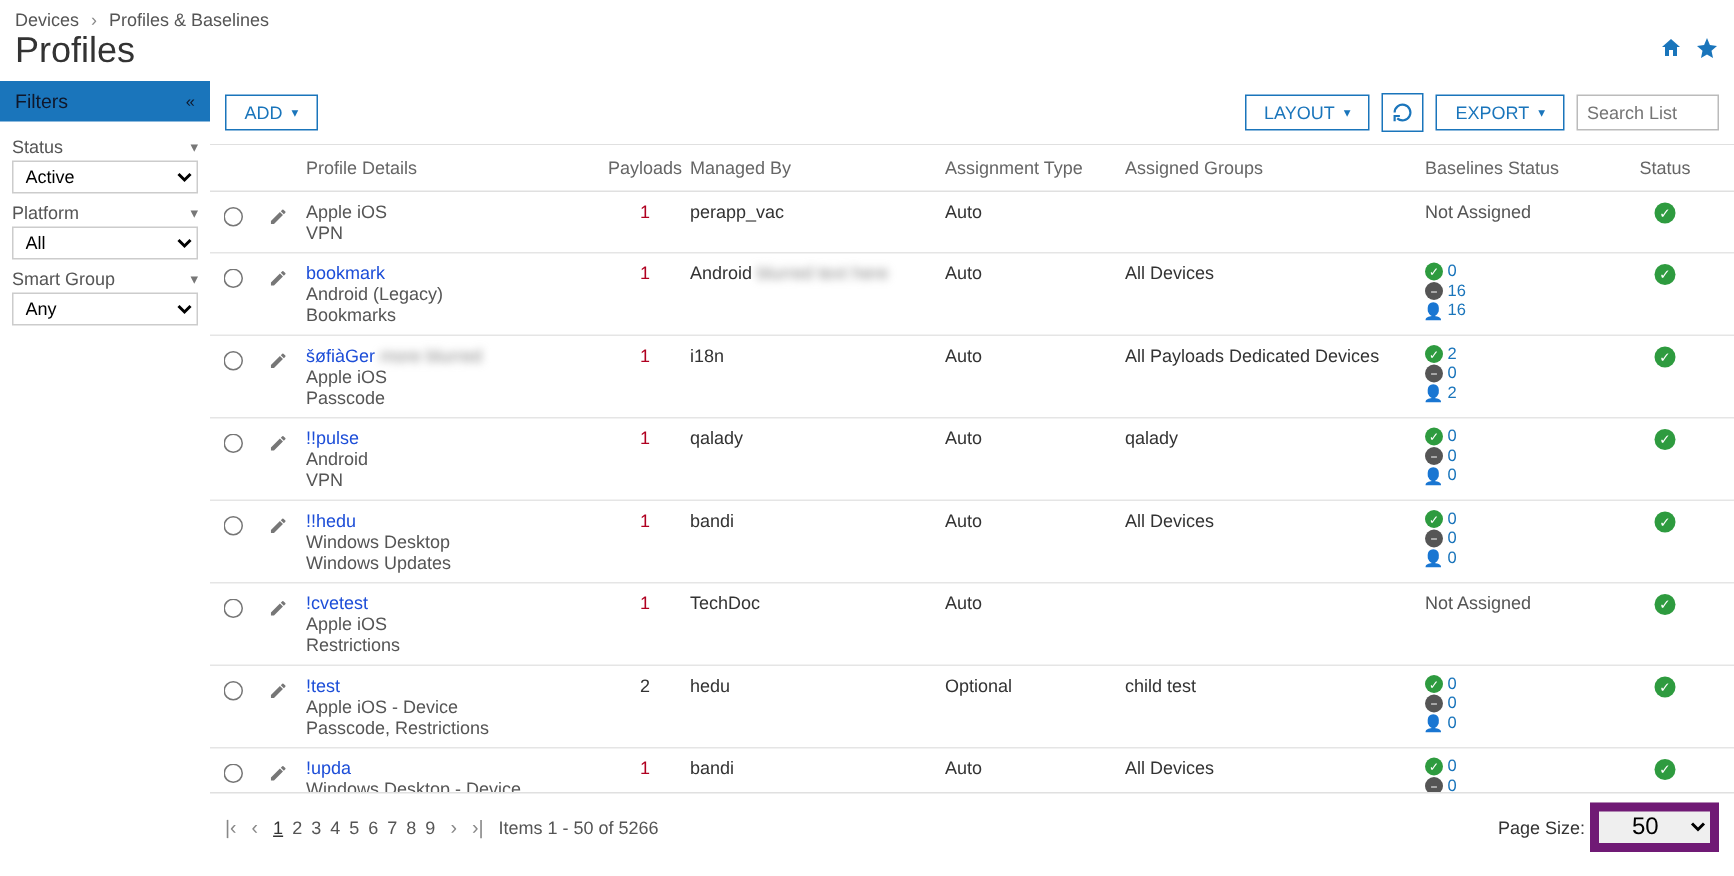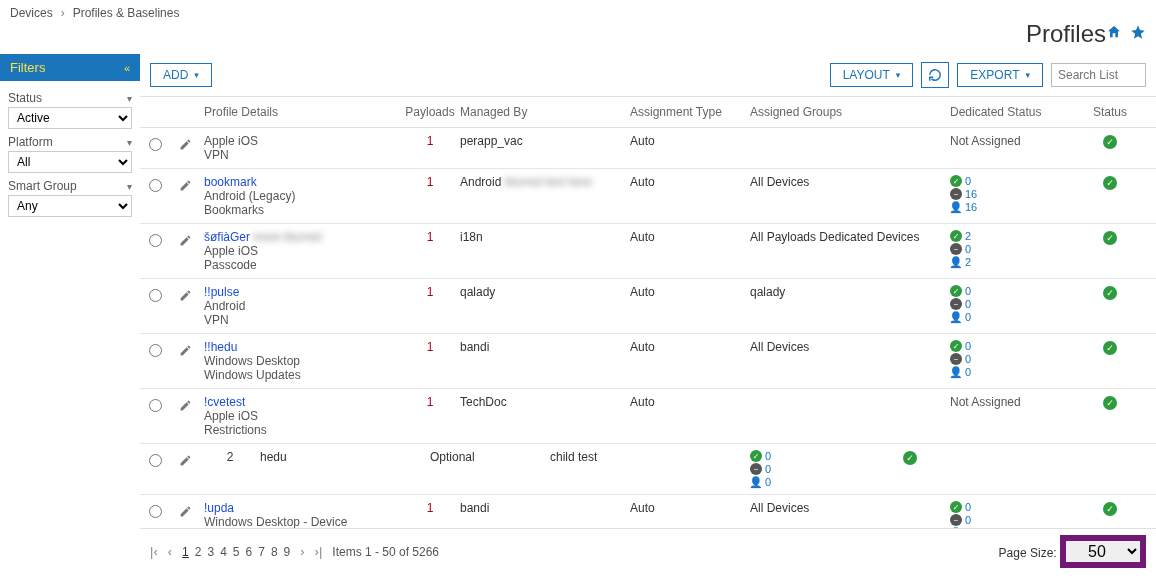--- a/index.html
+++ b/index.html
@@ -1,29 +1,29 @@
 <!DOCTYPE html>
 <html><head>
 <meta charset="utf-8">
 <style>
 * { box-sizing: border-box; margin: 0; padding: 0; }
 body { font-family: "Segoe UI", Arial, sans-serif; font-size: 13px; color: #333; background: #fff; }
 
 .topbar { padding: 6px 10px 0 10px; }
 .breadcrumb { font-size: 12px; color: #555; display: flex; align-items: center; gap: 8px; }
 .breadcrumb .sep { color: #888; }
-.header-row { display: flex; align-items: center; justify-content: flex-end; padding: 0 10px 6px 10px; }
+.header-row { display: flex; align-items: center; justify-content: space-between; padding: 0 10px 6px 10px; }
 .page-title { font-size: 24px; font-weight: 400; color: #333; }
 .header-icons { display: flex; gap: 8px; color: #1a75bb; font-size: 16px; }
 .header-icons span { cursor: pointer; }
 
 .layout { display: flex; height: 520px; }
 
 .sidebar { width: 140px; background: #fff; border-right: 0px; }
-.filters-header { background: #1a75bb; color: #fde047; padding: 6px 10px; font-size: 13px; display: flex; justify-content: space-between; align-items: center; }
+.filters-header { background: #1a75bb; color: #0f172a; padding: 6px 10px; font-size: 13px; display: flex; justify-content: space-between; align-items: center; }
 .filters-header .collapse { font-size: 11px; }
 .filter-group { padding: 4px 8px; }
 .filter-label-row { display: flex; justify-content: space-between; align-items: center; font-size: 12px; color: #555; margin: 6px 0 2px 0; }
 .filter-label-row .chev { font-size: 10px; color: #777; }
 .filter-select { width: 100%; font-size: 12px; padding: 2px 4px; border: 1px solid #ccc; background: #fff; }
 
 .main { flex: 1; display: flex; flex-direction: column; overflow: hidden; }
 
 .toolbar { display: flex; align-items: center; justify-content: space-between; padding: 8px 10px; }
 .toolbar-left, .toolbar-right { display: flex; align-items: center; gap: 8px; }
@@ -157,21 +157,21 @@
 
     <div class="table-wrap">
       <div class="thead">
         <div class="col-radio"></div>
         <div class="col-edit"></div>
         <div class="col-name">Profile Details</div>
         <div class="col-payloads">Payloads</div>
         <div class="col-managed">Managed By</div>
         <div class="col-assign">Assignment Type</div>
         <div class="col-groups">Assigned Groups</div>
-        <div class="col-installed">Dedicated Status</div>
+        <div class="col-installed">Baselines Status</div>
         <div class="col-status">Status</div>
       </div>
       <div id="rows">
           <div class="row">
             <div class="col-radio"><input type="radio" class="radio" style=""></div>
             <div class="col-edit">
               <span><svg width="13" height="13" viewBox="0 0 24 24" fill="#777">
                   <path d="M3 17.25V21h3.75L17.8 9.94l-3.75-3.75L3 17.25zM20.7 7.04a1 1 0 0 0 0-1.41l-2.34-2.34a1 1 0 0 0-1.41 0l-1.83 1.83 3.75 3.75 1.83-1.83z"></path>
                 </svg></span>
             </div>
@@ -340,20 +340,25 @@
             <div class="col-groups"></div>
             <div class="col-installed"><span style="color:#555">Not Assigned</span></div>
             <div class="col-status"><span class="status-check">✓</span></div>
           </div>
           <div class="row">
             <div class="col-radio"><input type="radio" class="radio" style=""></div>
             <div class="col-edit">
               <span><svg width="13" height="13" viewBox="0 0 24 24" fill="#777">
                   <path d="M3 17.25V21h3.75L17.8 9.94l-3.75-3.75L3 17.25zM20.7 7.04a1 1 0 0 0 0-1.41l-2.34-2.34a1 1 0 0 0-1.41 0l-1.83 1.83 3.75 3.75 1.83-1.83z"></path>
                 </svg></span>
+            </div>
+            <div class="col-name">
+              <div><span class="name-link">!test</span></div>
+              <div class="sub">Apple iOS - Device</div>
+              <div class="sub">Passcode, Restrictions</div>
             </div>
             <div class="col-payloads"><span class="payload-num-normal">2</span></div>
             <div class="col-managed"><span>hedu</span></div>
             <div class="col-assign">Optional</div>
             <div class="col-groups">child test</div>
             <div class="col-installed">
               <div class="installed-stack">
                 <div class="line">
                   <span class="ic ic-check-sm">✓</span>
                   <span>0</span>

